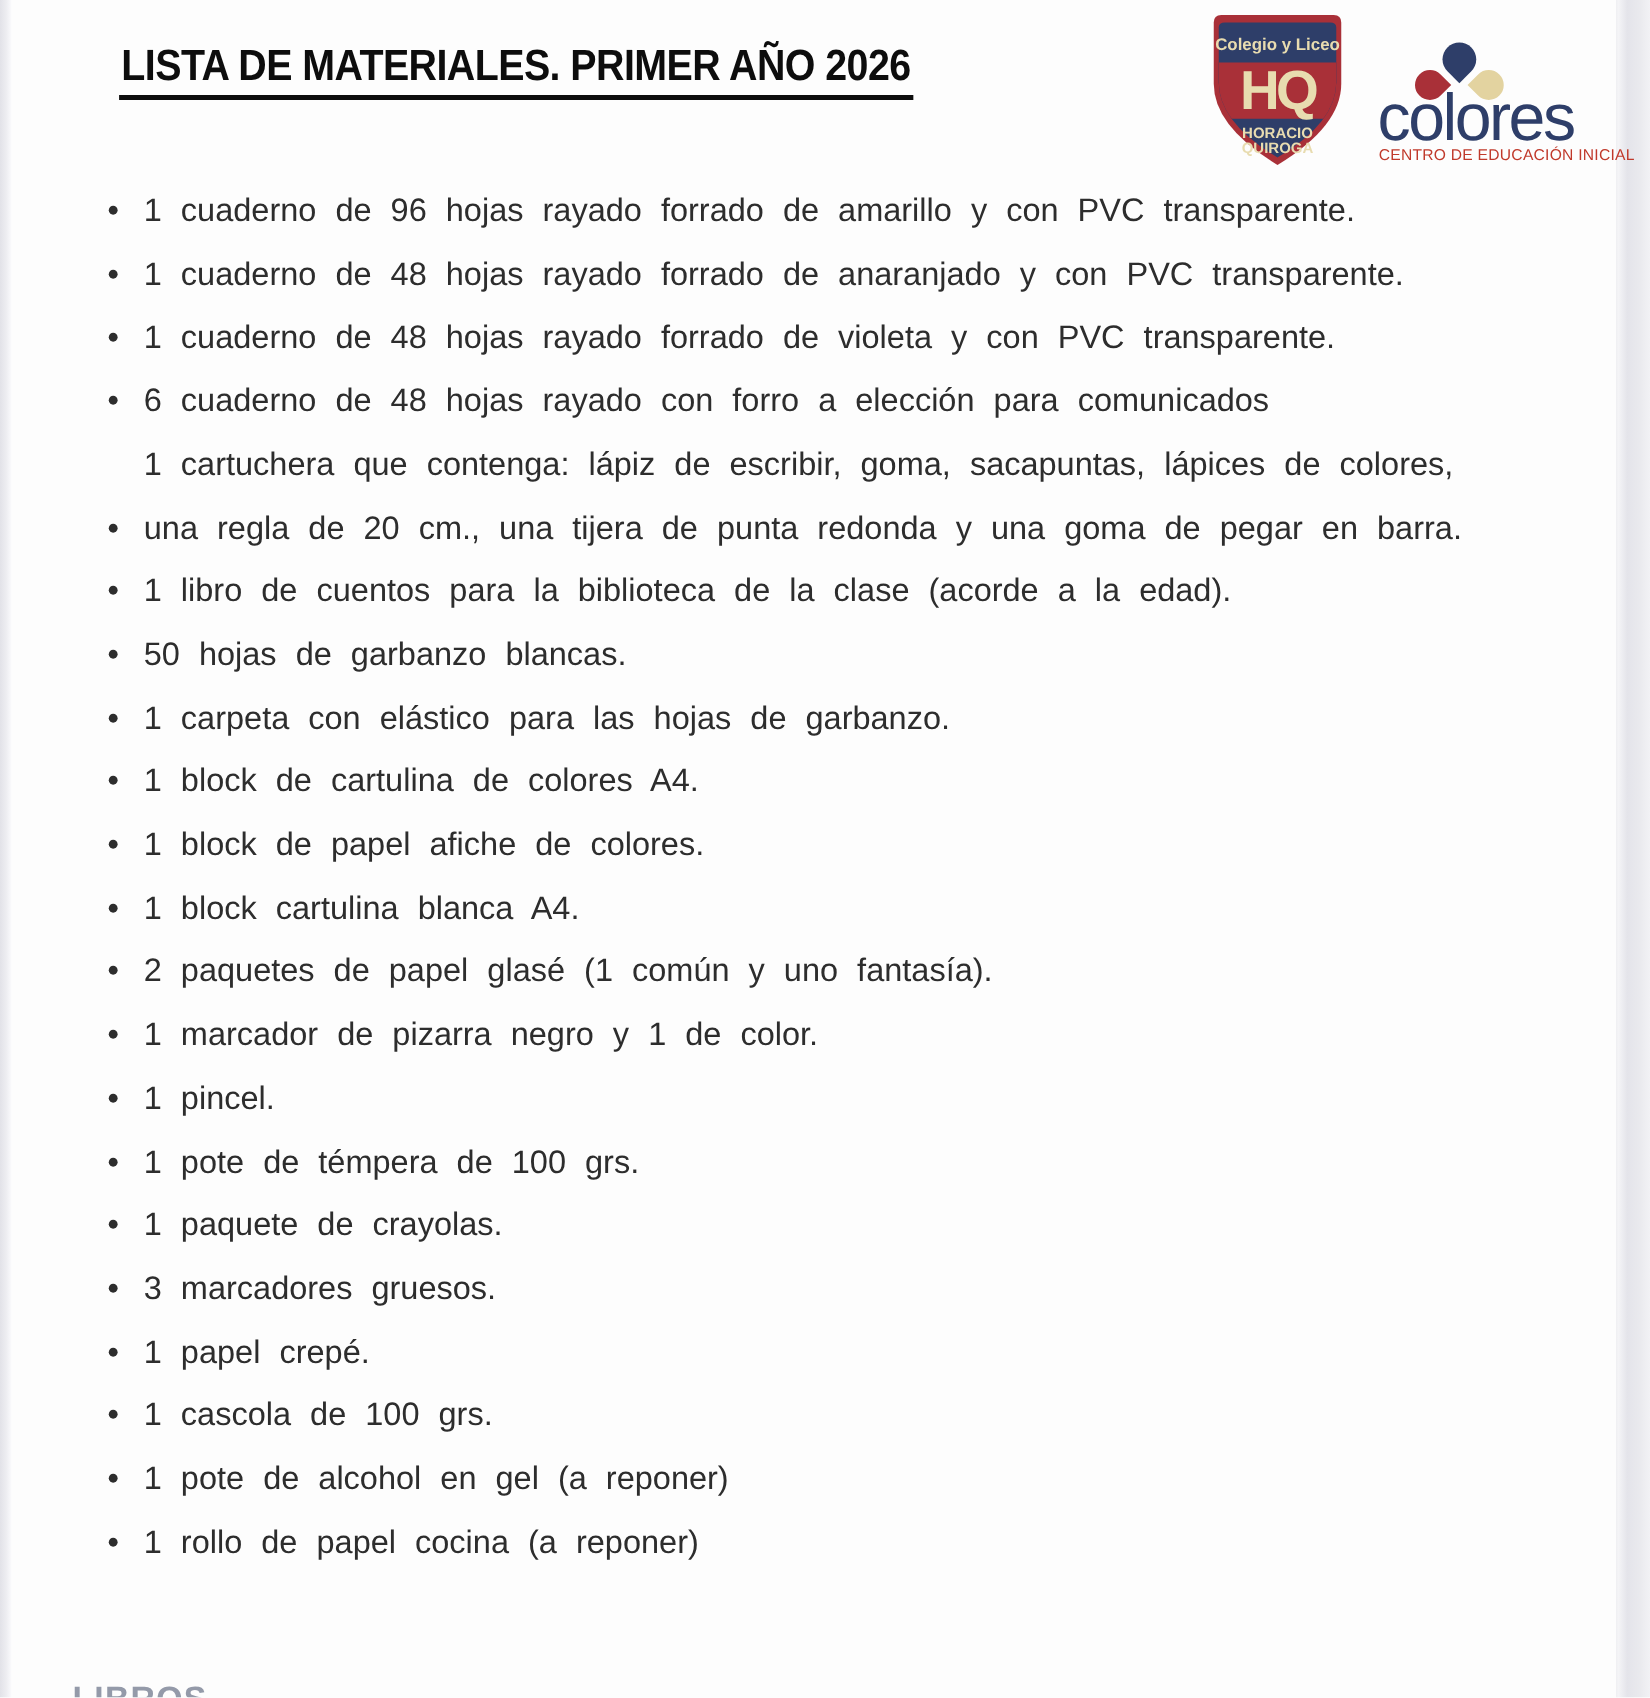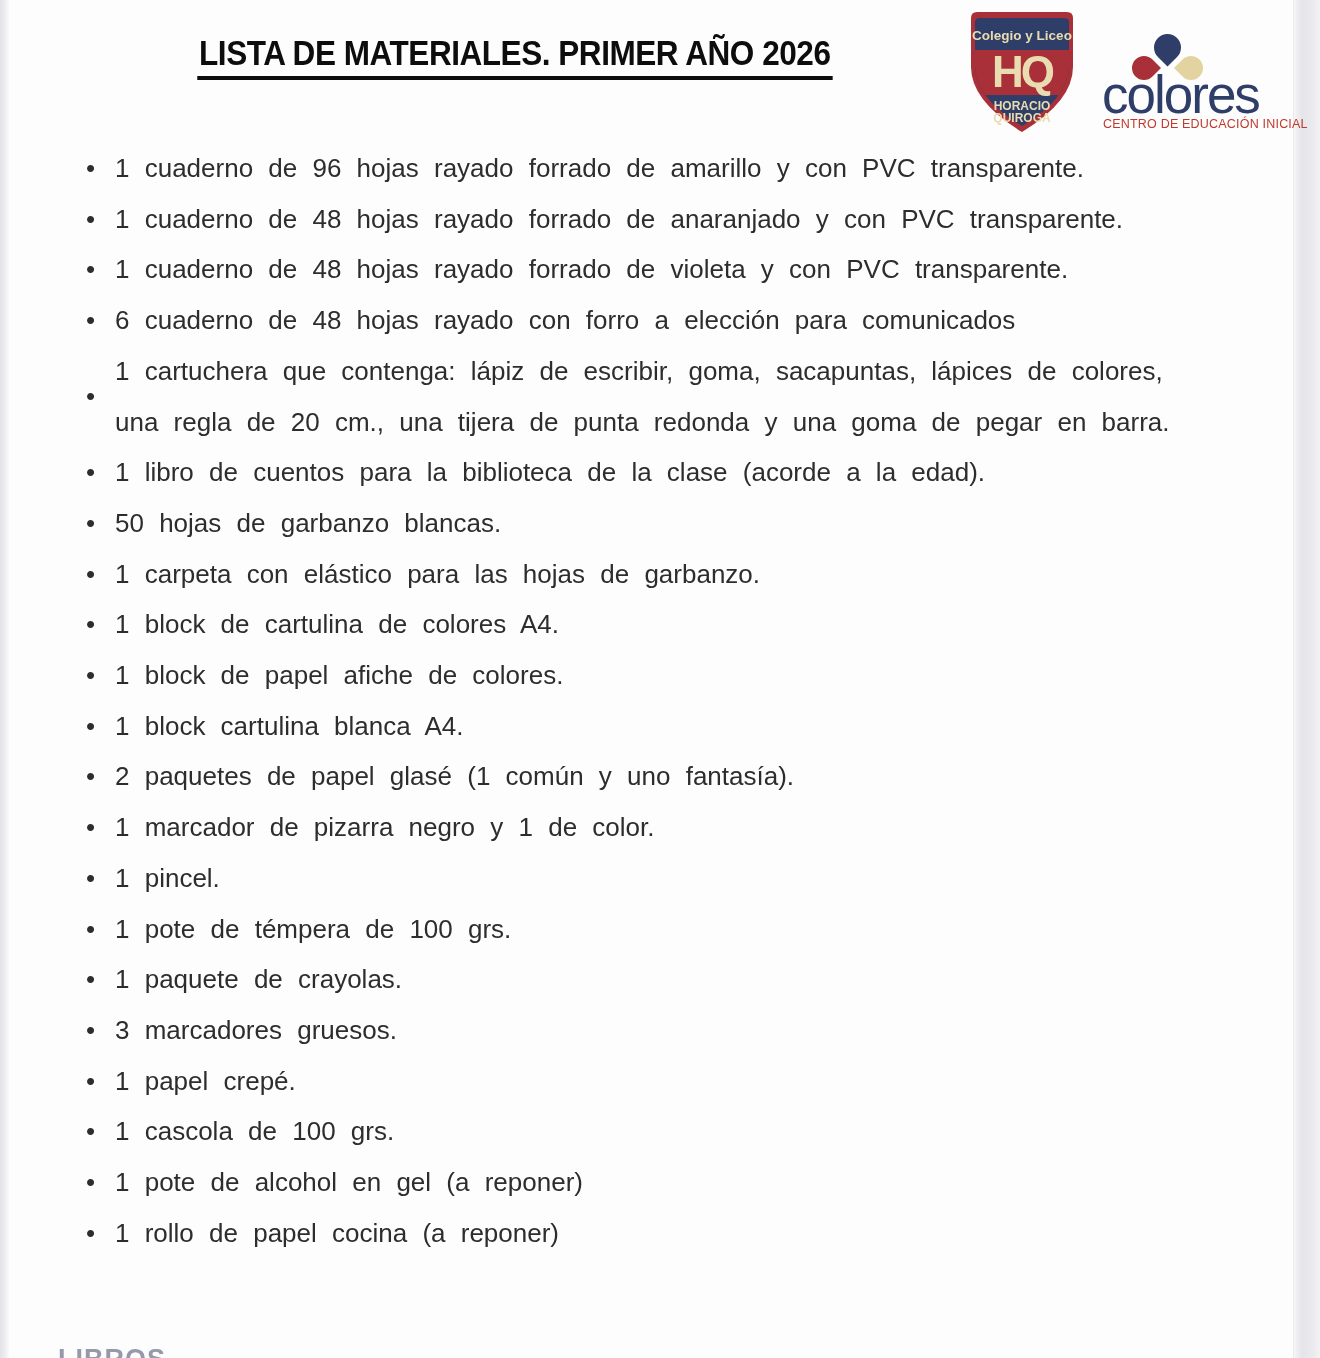--- a/index.html
+++ b/index.html
@@ -9,39 +9,39 @@
     font-family:"Liberation Sans",sans-serif;
     -webkit-font-smoothing:antialiased;
   }
   
   .edge-left{position:absolute;left:0;top:0;bottom:0;width:9px;
     background:linear-gradient(90deg,#e2e2e8 0,#ededf1 55%,#fafafc 100%)}
   .edge-right{position:absolute;right:0;top:0;bottom:0;width:26px;
     border-left:1px solid #ececf0;
     background:linear-gradient(90deg,#f6f6f8 0,#e4e4ea 30%,#eaeaee 70%,#f2f2f5 100%)}
   
-  .title-wrap{position:absolute;left:60px;top:33px;width:910px;text-align:center}
+  .title-wrap{position:absolute;left:60px;top:33px;width:910px;}
   .doc-title{display:inline-block;font-size:35px;font-weight:bold;color:#0d0d0d;
     letter-spacing:-0.5px;border-bottom:4px solid #0d0d0d;padding:0 2px 3px 2px;
     transform:scaleX(0.9);transform-origin:center;white-space:nowrap}
   
   .shield{position:absolute;left:966px;top:9px;width:112px;height:127px}
   
   .colores{position:absolute;left:1102px;top:32px;width:206px;height:100px}
   .petal{position:absolute;border-radius:50% 50% 0 50%}
   .petal.p-navy{left:52px;top:2px;width:27px;height:27px;background:#2e3e69;transform:rotate(45deg)}
   .petal.p-red{left:30px;top:24px;width:24px;height:24px;background:#a93038;transform:rotate(-45deg)}
   .petal.p-cream{left:77px;top:24px;width:24px;height:24px;background:#e3d3a0;transform:rotate(135deg)}
   .wordmark{position:absolute;left:0;top:35px;font-size:53px;line-height:56px;font-weight:normal;
     color:#2e3e69;letter-spacing:-2px;white-space:nowrap}
   .colores-sub{position:absolute;left:1px;top:85px;font-size:12.5px;font-weight:normal;
     color:#c0392b;letter-spacing:0.2px;white-space:nowrap}
   
   .list{position:absolute;left:86px;top:143px;width:1180px;margin:0;padding:0;list-style:none}
-  .list li{display:flex;align-items:center;font-size:26px;line-height:50.7px;
+  .list li{display:flex;align-items:flex-end;font-size:26px;line-height:50.7px;
     color:#2d2d2d;word-spacing:8px}
   .bullet{flex:0 0 29px}
   .bullet::before{content:"\2022";font-size:26px}
   .txt{flex:1 1 auto}
   .ln{display:block}
   
   .cutoff{position:absolute;left:58px;top:1344px;height:14px;overflow:hidden}
   .cutoff span{display:block;font-size:27px;font-weight:bold;color:#949aa9;letter-spacing:1px}
 </style>
 </head>

